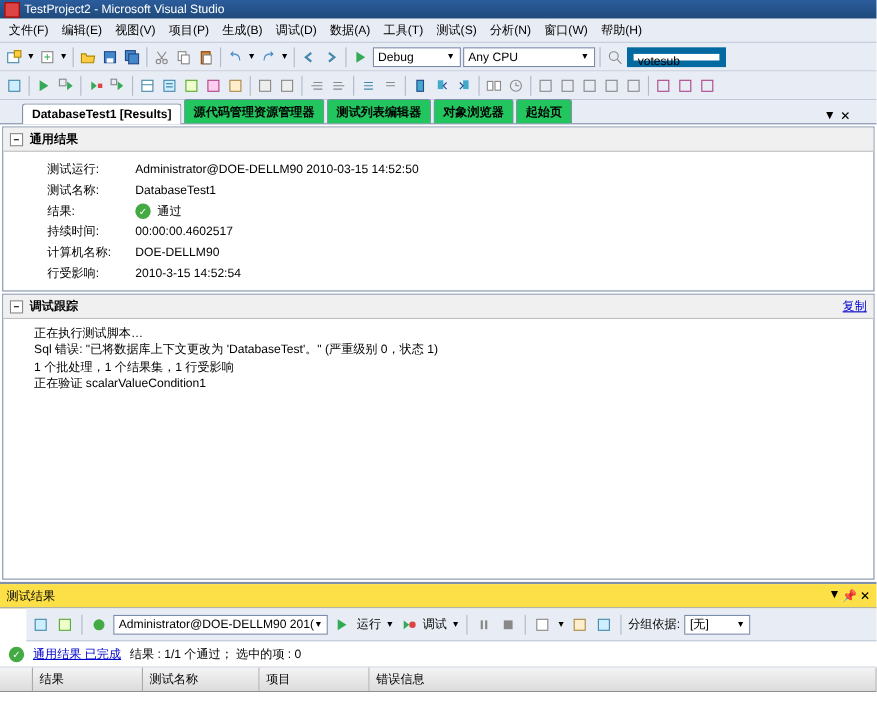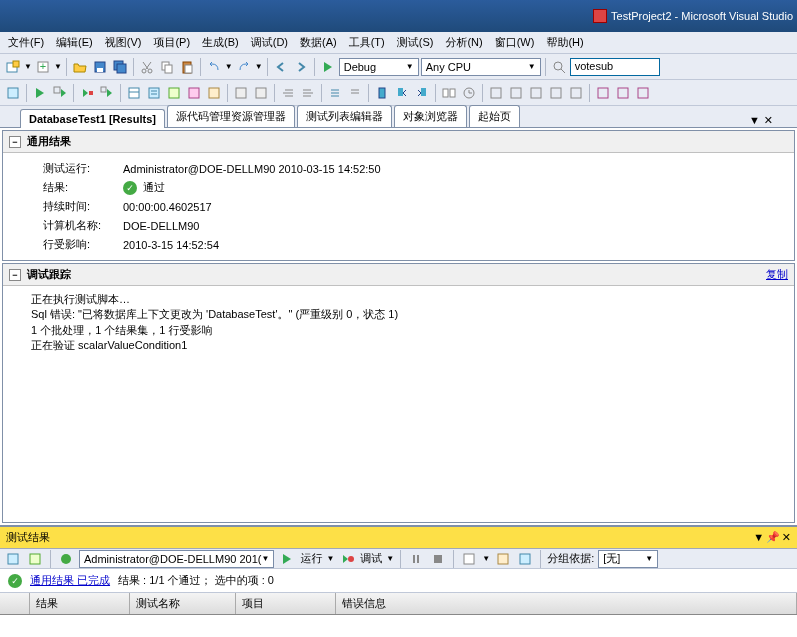--- a/index.html
+++ b/index.html
@@ -1,46 +1,46 @@
 <!DOCTYPE html>
 <html><head>
 <meta charset="utf-8">
 <style>
 * { margin: 0; padding: 0; box-sizing: border-box; font-family: Tahoma, sans-serif; font-size: 11px; }
 body { background: #fff; width: 797px; height: 637px; overflow: hidden; }
-.titlebar { background: linear-gradient(#2b5c9c, #1f4a7a); color: #fff; height: 32px; padding: 2px 4px; display: flex; align-items: center; justify-content: flex-end; }
+.titlebar { background: linear-gradient(#2b5c9c, #1f4a7a); color: #fff; height: 17px; padding: 2px 4px; display: flex; align-items: center; }
 .titlebar .icon { width: 14px; height: 14px; background: #d44; border: 1px solid #900; margin-right: 4px; }
 .menubar { background: #e8ecf4; height: 22px; display: flex; align-items: flex-end; padding: 0 2px; border-bottom: 1px solid #c0c8d8; }
 .menu-item { padding: 3px 6px; cursor: default; }
 .toolbar { background: #e8ecf4; height: 26px; display: flex; align-items: center; padding: 2px 4px; gap: 2px; border-bottom: 1px solid #c0c8d8; }
 .tb-btn { width: 18px; height: 18px; border: 1px solid transparent; display: flex; align-items: center; justify-content: center; cursor: default; }
 .tb-sep { width: 1px; height: 18px; background: #b0b8c8; margin: 0 2px; }
 .dropdown { border: 1px solid #7a8ca8; background: #fff; height: 18px; padding: 1px 4px; display: flex; align-items: center; min-width: 80px; }
 .dropdown .arrow { margin-left: auto; font-size: 8px; }
-.textfield { border: 1px solid #0369a1; background: #fff; height: 18px; padding: 1px 4px; min-width: 90px; }
+.textfield { border: 6px solid #0369a1; background: #fff; height: 18px; padding: 1px 4px; min-width: 90px; }
 .tabstrip { background: #e8ecf4; height: 22px; display: flex; align-items: flex-end; padding: 0 20px; border-bottom: 1px solid #8090a8; }
-.tab { padding: 3px 8px; border: 1px solid #8090a8; border-bottom: none; background: #ffffff; margin-right: 2px; cursor: default; border-radius: 3px 3px 0 0; }
+.tab { padding: 3px 8px; border: 1px solid #8090a8; border-bottom: none; background: #22c55e; margin-right: 2px; cursor: default; border-radius: 3px 3px 0 0; font-weight: bold; }
 .tab.active { background: #fff; font-weight: bold; position: relative; top: 1px; }
 .tab-controls { margin-left: auto; display: flex; gap: 4px; padding-right: 4px; }
 .results-pane { background: #fff; border: 1px solid #8090a8; margin: 2px; }
 .section-header { background: #f0f0f0; padding: 3px 6px; font-weight: bold; display: flex; align-items: center; border-bottom: 1px solid #c0c0c0; }
 .section-toggle { width: 12px; height: 12px; border: 1px solid #888; background: #fff; margin-right: 6px; display: flex; align-items: center; justify-content: center; font-size: 9px; cursor: default; }
 .results-body { padding: 6px 10px 6px 40px; }
 .result-row { display: flex; padding: 2px 0; }
 .result-label { width: 80px; }
 .result-value { display: flex; align-items: center; gap: 6px; }
 .pass-icon { width: 14px; height: 14px; border-radius: 50%; background: #4a4; display: flex; align-items: center; justify-content: center; color: #fff; font-size: 9px; }
 .play-icon { width: 0; height: 0; border-left: 8px solid #3a5; border-top: 5px solid transparent; border-bottom: 5px solid transparent; }
 .debug-pane { background: #fff; border: 1px solid #8090a8; margin: 2px; height: 260px; }
 .debug-body { padding: 6px 10px 6px 28px; font-family: monospace; font-size: 11px; line-height: 1.4; }
 .copy-link { margin-left: auto; color: #00c; text-decoration: underline; cursor: default; font-weight: normal; }
 .test-results-panel { border-top: 2px solid #8090a8; }
 .panel-header { background: #fde047; padding: 3px 6px; display: flex; align-items: center; border-bottom: 1px solid #a0a8b8; }
 .panel-header-controls { margin-left: auto; display: flex; gap: 2px; font-size: 9px; }
-.tr-toolbar { background: #e8ecf4; height: 20px; display: flex; align-items: center; padding: 2px 4px; gap: 4px; border-bottom: 1px solid #c0c8d8; }
+.tr-toolbar { background: #e8ecf4; height: 30px; display: flex; align-items: center; padding: 2px 4px; gap: 4px; border-bottom: 1px solid #c0c8d8; margin-left: 24px; }
 .status-row { padding: 4px 8px; display: flex; align-items: center; gap: 8px; border-bottom: 1px solid #c0c8d8; }
 .status-icon { width: 14px; height: 14px; border-radius: 50%; background: #4a4; display: flex; align-items: center; justify-content: center; color: #fff; font-size: 9px; }
 .link { color: #00c; text-decoration: underline; cursor: default; }
 .grid-header { display: flex; background: #e8e8e8; border-bottom: 1px solid #888; }
 .grid-header-cell { padding: 3px 6px; border-right: 1px solid #aaa; background: linear-gradient(#f4f4f4, #dcdcdc); }
 svg { display: block; }
 </style>
 </head>
 <body>
 
@@ -353,20 +353,24 @@
   <div class="section-header">
     <span class="section-toggle">−</span>
     <span>通用结果</span>
   </div>
   <div class="results-body">
     <div class="result-row">
         <span class="result-label">测试运行:</span>
         <span class="result-value">Administrator@DOE-DELLM90 2010-03-15 14:52:50</span>
       </div>
     <div class="result-row">
+        <span class="result-label">测试名称:</span>
+        <span class="result-value">DatabaseTest1</span>
+      </div>
+    <div class="result-row">
         <span class="result-label">结果:</span>
         <span class="result-value">
           <span class="pass-icon">✓</span>
           <span>通过</span>
         </span>
       </div>
     <div class="result-row">
         <span class="result-label">持续时间:</span>
         <span class="result-value">00:00:00.4602517</span>
       </div>

